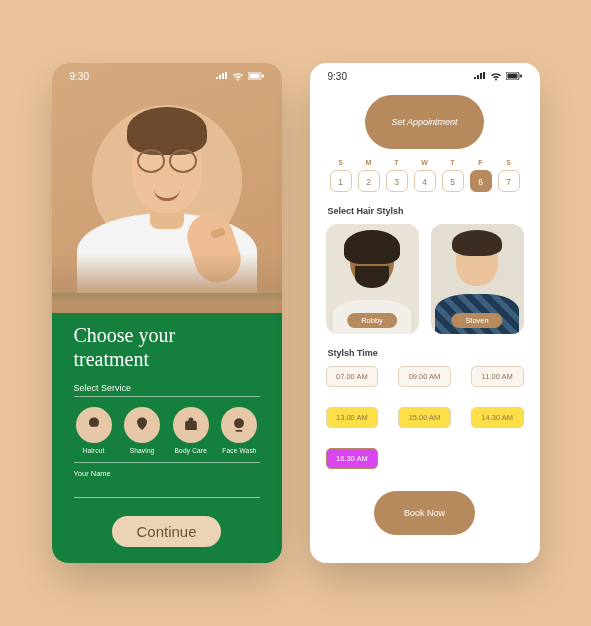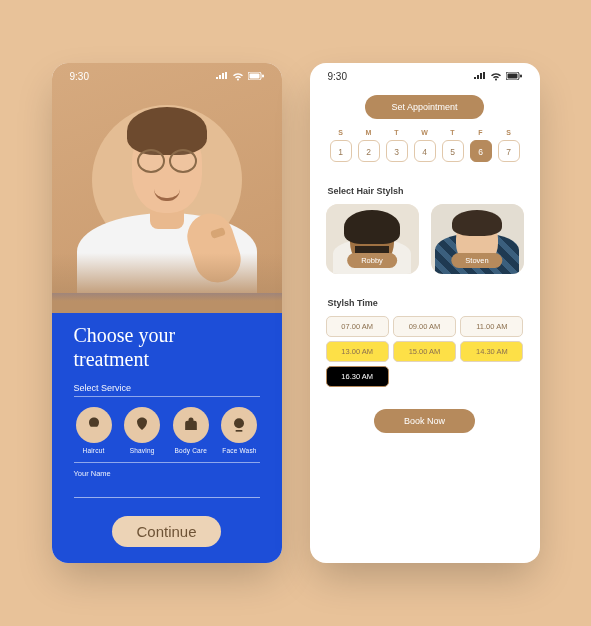--- a/index.html
+++ b/index.html
@@ -61,21 +61,21 @@
   .p1-hair{ position:absolute; bottom:168px; left:50%; transform:translateX(-50%); width:80px; height:48px; background:#6d4a2e; border-radius:50% 50% 35% 35%; }
   .p1-glasses{ position:absolute; bottom:154px; left:50%; transform:translateX(-50%); width:60px; height:20px; }
   .p1-glasses::before,.p1-glasses::after{ content:""; position:absolute; top:0; width:24px; height:20px; border:2px solid #8a6a49; border-radius:50%; background:rgba(255,255,255,0.05); }
   .p1-glasses::before{ left:0 } .p1-glasses::after{ right:0 }
   .p1-mouth{ position:absolute; bottom:122px; left:50%; transform:translateX(-50%); width:26px; height:12px; border-bottom:3px solid #9d6846; border-radius:0 0 20px 20px; }
   .p1-arm{ position:absolute; bottom:40px; right:30px; width:46px; height:70px; background:#ecbd92; border-radius:24px; transform:rotate(-18deg); }
   .p1-bandaid{ position:absolute; bottom:86px; right:42px; width:14px; height:8px; background:#d7a574; border-radius:3px; transform:rotate(-18deg); }
 
   .p1-panel{
     position:absolute; left:0; right:0; bottom:0; top:230px;
-    background:#1d4ed8;
+    background:#15803d;
     padding:30px 22px 27px;
     color:#fff;
   }
   .p1-panel::before{
     content:""; position:absolute; top:-40px; left:0; right:0; height:60px;
     background:linear-gradient(to bottom, rgba(186,144,103,0) 0%, #ba9067 80%);
   }
   .p1-title{ font-family: Georgia, 'Times New Roman', serif; font-size:20px; line-height:1.2; font-weight:400; }
   .p1-sub{ font-size:9px; margin-top:12px; opacity:.95; }
   .p1-divider{ height:1px; background:rgba(255,255,255,0.5); }
@@ -98,61 +98,61 @@
     background:#ecd3b6; border:0; border-radius:999px;
     font-size:15px; color:#6e5336; padding:7px 24px;
     cursor:pointer;
   }
 
   
   .p2-inner{ position:absolute; inset:0; padding:32px 16px 14px; }
   .p2-set{
     display:block; margin:0 auto;
     background:#b68a5c; color:#fff; font-size:9px;
-    border:0; border-radius:999px; padding:7px 26px; cursor:pointer;
+    border:0; border-radius:999px; padding:22px 26px; cursor:pointer;font-style:italic;
   }
   .calendar{ margin:10px 4px 0; }
   .cal-row{ display:flex; justify-content:space-between; }
   .dowcell{ width:22px; text-align:center; font-size:7px; color:#b68a5c; font-weight:600; }
   .datecell{
     width:22px; height:22px; line-height:22px; text-align:center; font-size:8.5px;
     border:1px solid #e1c8ab; color:#9a7a56; background:#fff; border-radius:6px;
     cursor:pointer;
   }
   .datecell.selected{ background:#b68a5c; border-color:#b68a5c; color:#fff; }
-  .sec-title{ font-size:9px; color:#3b3b3b; font-weight:600; margin:24px 2px 8px; }
+  .sec-title{ font-size:9px; color:#3b3b3b; font-weight:600; margin:14px 2px 8px; }
   .stylists{ display:flex; gap:12px; }
-  .stylist{ flex:1; background:#f5ece0; border-radius:12px; overflow:hidden; position:relative; height:70px; cursor:pointer; }
+  .stylist{ flex:1; background:#f5ece0; border-radius:12px; overflow:hidden; position:relative; height:110px; cursor:pointer; }
   .stylist .av{ position:absolute; inset:0; }
   .av1{ background:#e9e2d6; }
   .av1 .h{ position:absolute; top:10px; left:50%; transform:translateX(-50%); width:44px; height:52px; background:#a07243; border-radius:45%; }
   .av1 .hair{ position:absolute; top:6px; left:50%; transform:translateX(-50%); width:56px; height:34px; background:#2e241a; border-radius:50% 50% 30% 30%; }
   .av1 .beard{ position:absolute; top:42px; left:50%; transform:translateX(-50%); width:34px; height:22px; background:#2e241a; border-radius:0 0 50% 50%; }
   .av1 .tee{ position:absolute; bottom:0; left:50%; transform:translateX(-50%); width:78px; height:34px; background:#f2efe9; border-radius:40% 40% 0 0; }
   .av2{ background:#e3ddd2; }
   .av2 .h{ position:absolute; top:12px; left:50%; transform:translateX(-50%); width:42px; height:50px; background:#eac29c; border-radius:45%; }
   .av2 .hair{ position:absolute; top:6px; left:50%; transform:translateX(-50%); width:50px; height:26px; background:#3b2d22; border-radius:50% 50% 35% 35%; }
   .av2 .shirt{ position:absolute; bottom:0; left:50%; transform:translateX(-50%); width:84px; height:40px; border-radius:40% 40% 0 0;
     background:repeating-linear-gradient(45deg,#1f3a52 0 6px,#3b5f7d 6px 12px);}
   .stylist .pill{
     position:absolute; bottom:6px; left:50%; transform:translateX(-50%);
     background:#b68a5c; color:#fff; font-size:7.5px;
     padding:3px 14px; border-radius:999px;
   }
-  .times{ display:grid; grid-template-columns:repeat(3,1fr); gap:4px; margin-top:2px; }
+  .times{ display:grid; grid-template-columns:repeat(3,1fr); gap:20px; margin-top:2px; }
   .time{
     border:1px solid #e2d3bf; background:#faf6ef; color:#8c704f;
     font-size:7.5px; text-align:center; padding:5px 0; border-radius:5px; cursor:pointer;
   }
   .time.row2{ background:#fde047; }
-  .time.selected{ background:#000000; color:#fff; border-color:#b68a5c; }
+  .time.selected{ background:#d946ef; color:#fff; border-color:#b68a5c; }
   .book{
     display:block; margin:22px auto 0;
     background:#b68a5c; border:0; color:#fff; font-size:9px;
-    padding:7px 30px; border-radius:999px; cursor:pointer;
+    padding:17px 30px; border-radius:999px; cursor:pointer;
   }
 </style>
 </head>
 <body>
 
 <div class="phone">
   <div class="status-bar light">
     <span>9:30</span>
     <span class="status-icons">
       <svg width="12" height="8" viewBox="0 0 12 8">

